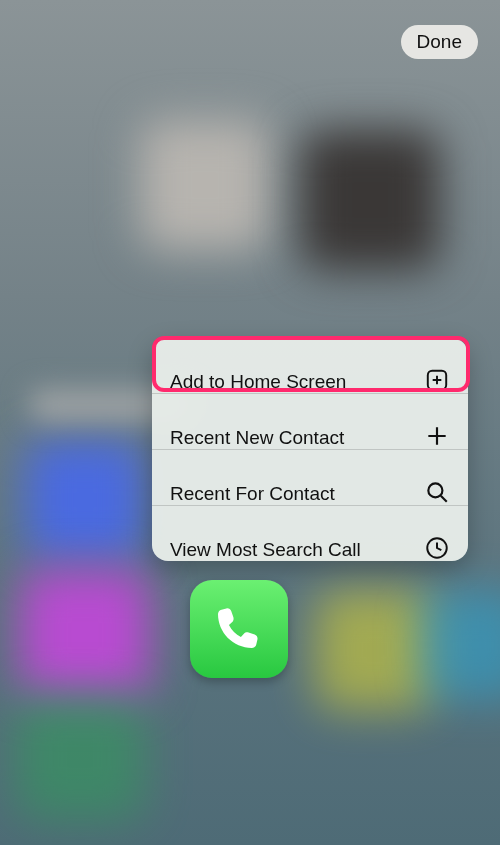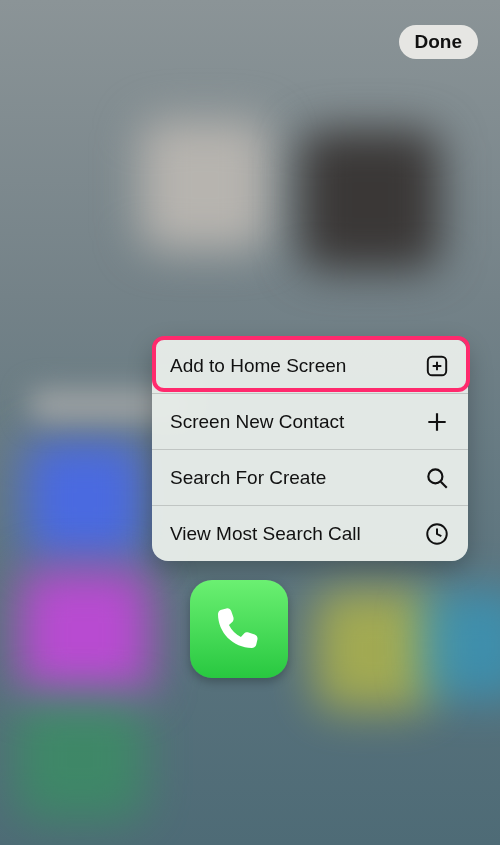--- a/index.html
+++ b/index.html
@@ -21,42 +21,42 @@
   .b7 { width: 130px; height: 130px; left: 15px;  top: 690px; background: #2f9d5a; opacity:.55; }
   .label-blur { position:absolute; left:30px; top:390px; width:160px; height:30px; background:#a1a5a6; filter: blur(14px); border-radius:10px; }
 
   
   .done-btn {
     position: absolute;
     top: 25px;
     right: 22px;
     background: #e6e6e3;
     color: #111;
-    font-weight: 700;
+    font-weight: 400;
     font-size: 19px;
     border: none;
     border-radius: 17px;
     padding: 6px 16px;
     cursor: pointer;
   }
 
   
   .menu {
     position: absolute;
     left: 152px;
     top: 338px;
     width: 316px;
     background: rgba(233,238,234,0.95);
     border-radius: 16px;
     overflow: hidden;
     box-shadow: 0 8px 24px rgba(0,0,0,0.25);
   }
   .menu-item {
     display: flex;
-    align-items: center;
+    align-items: flex-end;
     justify-content: space-between;
     height: 55px;
     padding: 0 18px 0 18px;
     font-size: 19px;
     color: #111;
     cursor: pointer;
   }
   .menu-sep { height: 1px; background: rgba(0,0,0,0.15); margin: 0; }
   .menu-item .icon-slot { width: 26px; height: 26px; display: flex; align-items:center; justify-content:center; }
   .highlight {
@@ -108,31 +108,31 @@
       <span class="icon-slot">
         <svg viewBox="0 0 24 24" fill="none" stroke="#111" stroke-width="1.8">
           <rect x="3.5" y="3.5" width="17" height="17" rx="4"></rect>
           <line x1="12" y1="8" x2="12" y2="16"></line>
           <line x1="8" y1="12" x2="16" y2="12"></line>
         </svg>
       </span>
     </div>
     <div class="menu-sep"></div>
     <div class="menu-item">
-      <span>Screen New Contact</span>
+      <span>Recent New Contact</span>
       <span class="icon-slot">
         <svg viewBox="0 0 24 24" fill="none" stroke="#111" stroke-width="2">
           <line x1="12" y1="4" x2="12" y2="20"></line>
           <line x1="4" y1="12" x2="20" y2="12"></line>
         </svg>
       </span>
     </div>
     <div class="menu-sep"></div>
     <div class="menu-item">
-      <span>Search For Create</span>
+      <span>Recent For Contact</span>
       <span class="icon-slot">
         <svg viewBox="0 0 24 24" fill="none" stroke="#111" stroke-width="2">
           <circle cx="10.5" cy="10.5" r="6.5"></circle>
           <line x1="15.5" y1="15.5" x2="21" y2="21"></line>
         </svg>
       </span>
     </div>
     <div class="menu-sep"></div>
     <div class="menu-item">
       <span>View Most Search Call</span>

